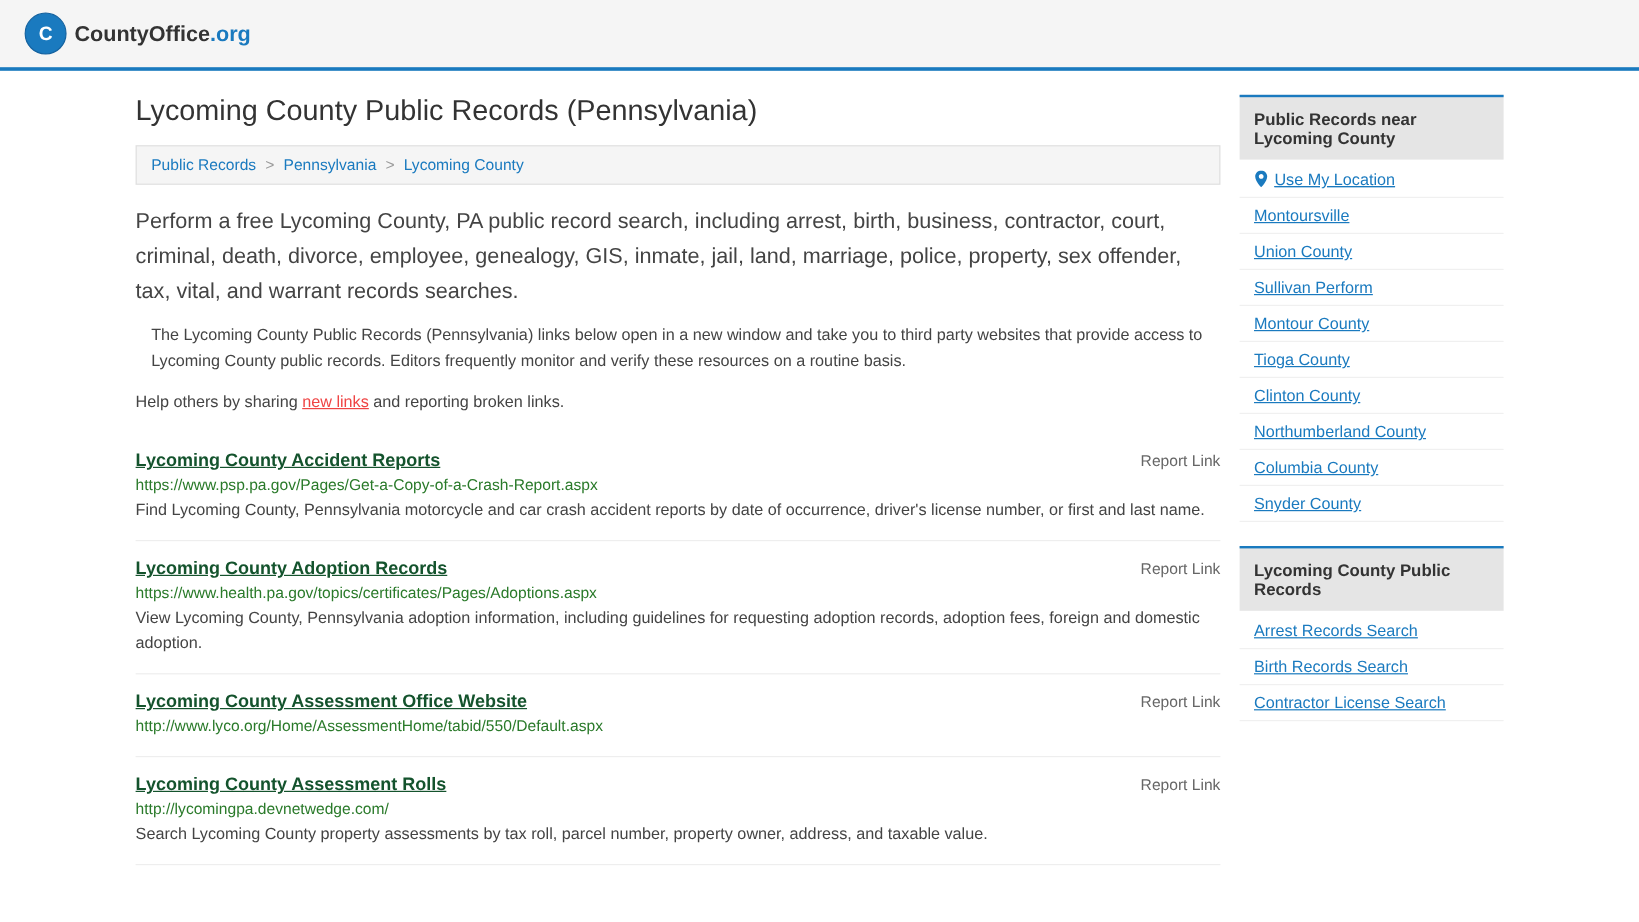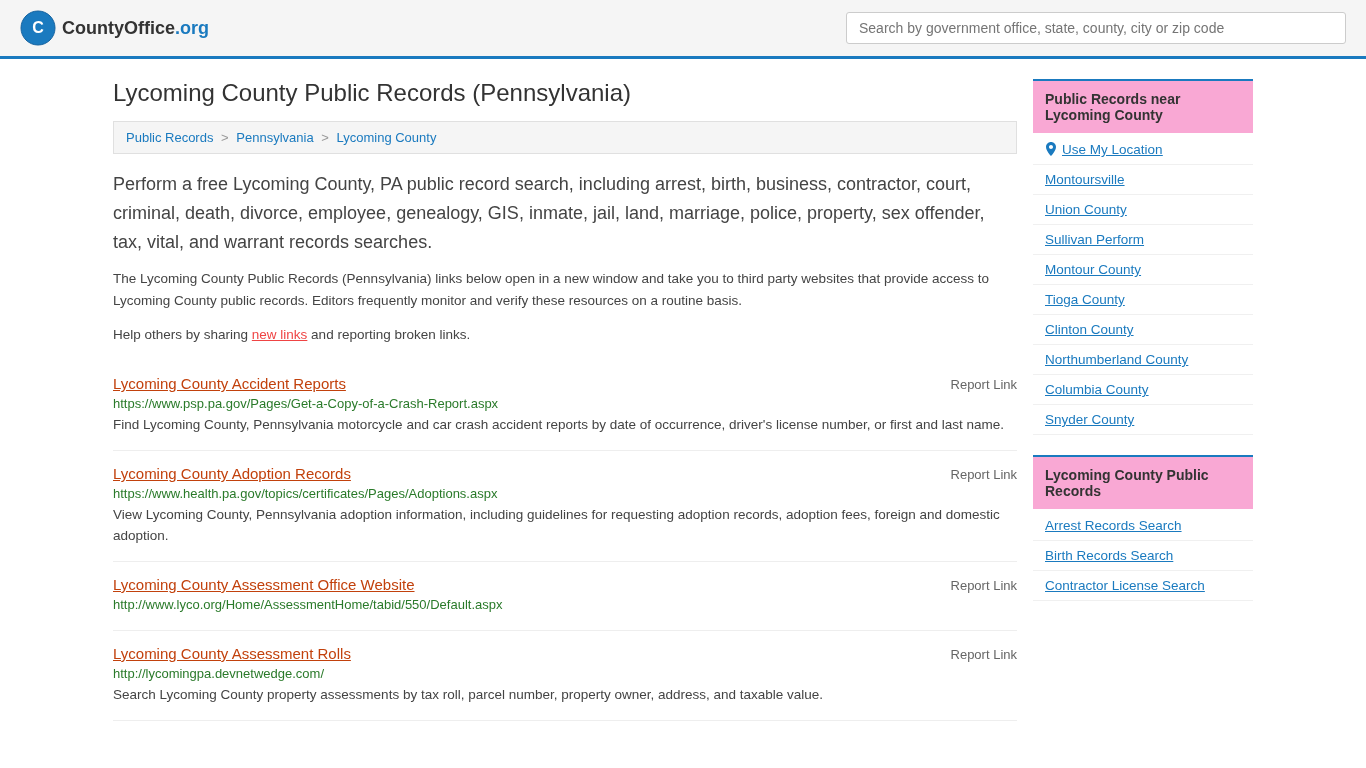--- a/index.html
+++ b/index.html
@@ -86,22 +86,22 @@
       padding: 14px 0;
     }
     .record-header {
       display: flex;
       justify-content: space-between;
       align-items: baseline;
       margin-bottom: 4px;
     }
     .record-title {
       font-size: 15px;
-      font-weight: normal;
-      color: #c2410c;
+      font-weight: bold;
+      color: #14532d;
       text-decoration: underline;
       cursor: pointer;
     }
     .report-link {
       font-size: 13px;
       color: #666;
       white-space: nowrap;
     }
     .record-url {
       color: #2a7a2a;
@@ -119,21 +119,21 @@
     
     #sidebar {
       width: 220px;
       flex-shrink: 0;
     }
 
     .sidebar-section {
       margin-bottom: 20px;
     }
     .sidebar-heading {
-      background: #f9a8d4;
+      background: #e5e5e5;
       padding: 10px 12px;
       font-weight: bold;
       font-size: 14px;
       color: #333;
       border-top: 2px solid #1a7abf;
       margin-bottom: 2px;
     }
     .sidebar-item {
       padding: 7px 12px;
       font-size: 13.5px;
@@ -158,39 +158,38 @@
 <div id="header">
   <div id="logo-area">
     <svg id="logo-icon" viewBox="0 0 36 36" xmlns="http://www.w3.org/2000/svg">
       <circle cx="18" cy="18" r="17" fill="#1a7abf" stroke="#1563a0" stroke-width="1"></circle>
       <text x="18" y="23" font-size="16" text-anchor="middle" fill="white" font-weight="bold">C</text>
     </svg>
     <div id="logo-text">
       <span>CountyOffice</span><span class="org">.org</span>
     </div>
   </div>
-  <input id="search-bar" type="text" placeholder="Search by government office, state, county, city or zip code" style="">
 </div>
 
 <div id="main-container">
 
   <div id="content">
 
     <h1 id="page-title">Lycoming County Public Records (Pennsylvania)</h1>
 
     <div id="breadcrumb">
       <a href="#">Public Records</a>
       <span> &gt; </span>
       <a href="#">Pennsylvania</a>
       <span> &gt; </span>
       <a href="#">Lycoming County</a>
     </div>
 
     <p class="intro-text" style="margin-bottom:12px; font-size:18px; line-height:1.6; color:#444;">Perform a free Lycoming County, PA public record search, including arrest, birth, business, contractor, court, criminal, death, divorce, employee, genealogy, GIS, inmate, jail, land, marriage, police, property, sex offender, tax, vital, and warrant records searches.</p>
-    <p class="intro-text" style="margin-bottom:12px; font-size:13.5px; line-height:1.6; color:#444;">The Lycoming County Public Records (Pennsylvania) links below open in a new window and take you to third party websites that provide access to Lycoming County public records. Editors frequently monitor and verify these resources on a routine basis.</p>
+    <p class="intro-text" style="margin-bottom:12px; font-size:13.5px; line-height:1.6; color:#444;margin-left:13px;">The Lycoming County Public Records (Pennsylvania) links below open in a new window and take you to third party websites that provide access to Lycoming County public records. Editors frequently monitor and verify these resources on a routine basis.</p>
     <p class="intro-text" style="margin-bottom:16px; font-size:13.5px; line-height:1.6; color:#444;">
       <span>Help others by sharing </span><a href="#" style="color:#ef4444;">new links</a><span> and reporting broken links.</span>
     </p>
 
     <div id="records-list">
 
       <div class="record-item">
         <div class="record-header">
           <a class="record-title" href="#">Lycoming County Accident Reports</a>
           <span class="report-link" style="cursor:pointer;">Report Link</span>

